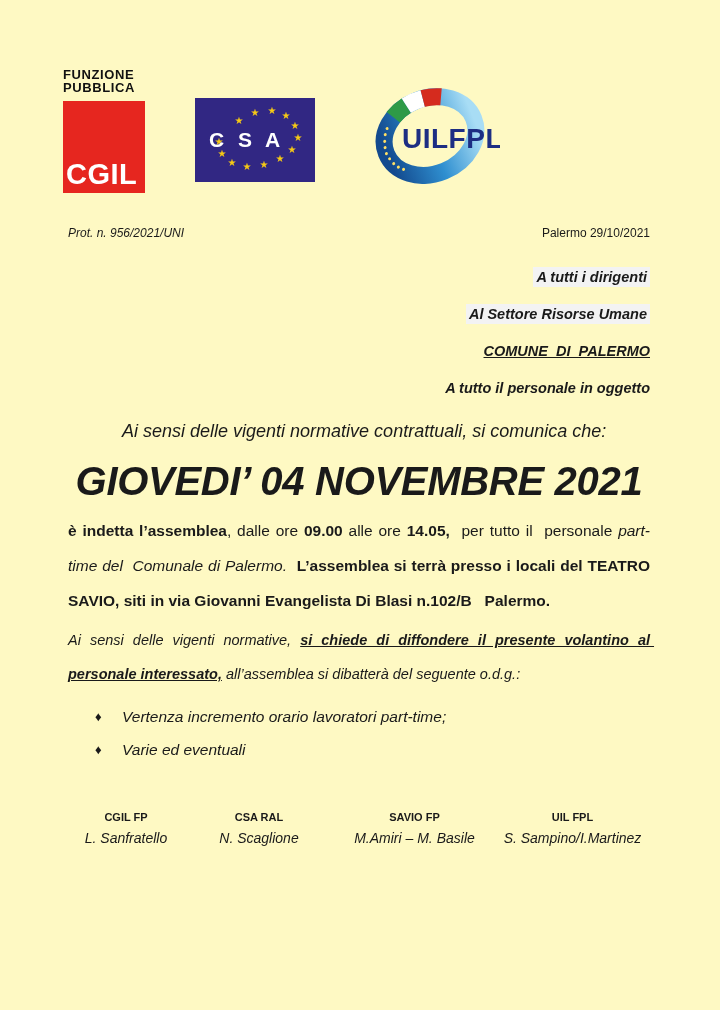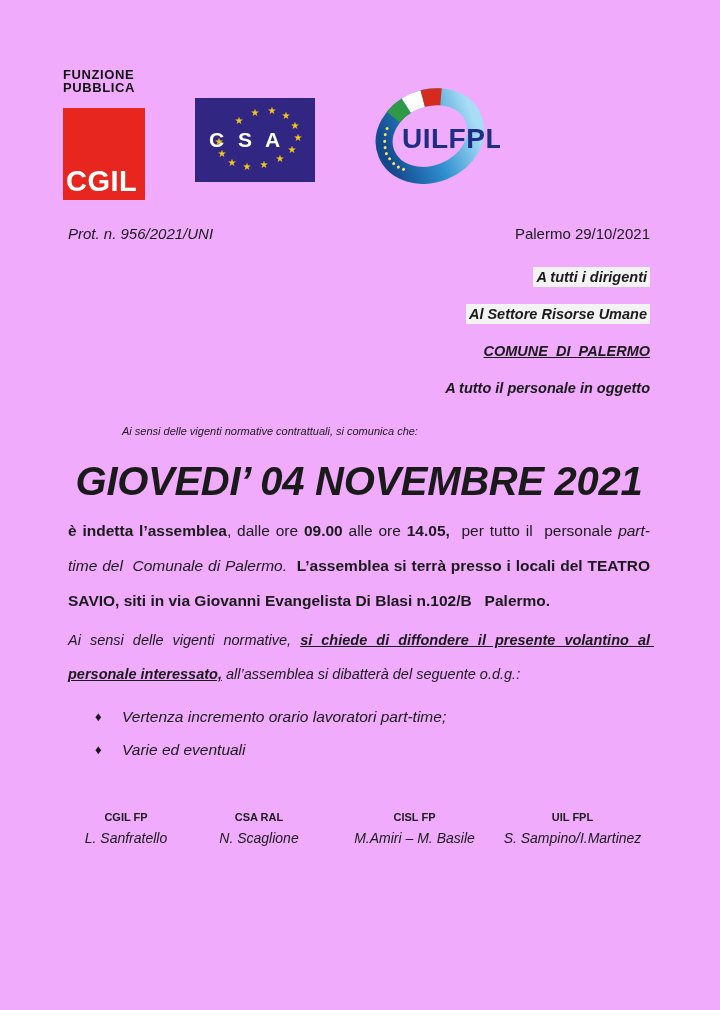--- a/index.html
+++ b/index.html
@@ -1,20 +1,20 @@
 <!DOCTYPE html>
 <html><head>
 <meta charset="utf-8">
 <style>
   html,body{margin:0;padding:0;background:#888;}
   .page{
     position:relative;
     width:720px;height:1010px;
     margin:0 auto;
-    background:#f0abfc;
+    background:#fef9c3;
     font-family:"Liberation Sans", sans-serif;
     color:#1a1a1a;
     overflow:hidden;
     box-sizing:border-box;
     padding:0 70px 0 68px;
   }
   .t{white-space:pre-wrap;}
   .b{font-weight:bold;}
   .it{font-style:italic;}
   .bi{font-weight:bold;font-style:italic;}
@@ -22,46 +22,46 @@
 
   
   .logos{
     margin:68px 0 0 -5px;
     height:125px;
     display:flex;
     align-items:flex-start;
   }
   .logo-cgil{width:84px;margin-top:0;}
   .cgil-top{font-size:13px;font-weight:900;line-height:13px;letter-spacing:.6px;color:#111;}
-  .cgil-box{margin-top:14px;width:82px;height:92px;background:#e6261f;position:relative;}
+  .cgil-box{margin-top:7px;width:82px;height:92px;background:#e6261f;position:relative;}
   .cgil-acr{position:absolute;left:3px;bottom:2px;font-size:29px;font-weight:800;color:#fff;letter-spacing:.5px;}
   .logo-csa{margin:30px 0 0 48px;}
   .logo-cisl{margin:20px 0 0 53px;}
   .logo-uil{margin:18px 0 0 53px;}
 
   
   .prot-row{
     margin-top:32px;
     display:flex;justify-content:space-between;
-    font-size:15px;line-height:17px;
+    font-size:12px;line-height:17px;
   }
   .prot{font-style:italic;}
 
   
   .recipients{margin-top:17px;text-align:right;font-size:14.5px;line-height:37px;}
   .recipients .hl{background:#f3f3f3;padding:2px 3px;}
 
   
   .subject{
     margin:28px 0 0 0;
     font-size:17px;line-height:37px;
     text-align:justify;
     font-weight:bold;font-style:italic;
   }
-  .intro{margin:14px 0 0 0;padding-left:54px;font-size:11px;font-style:italic;line-height:20px;}
+  .intro{margin:14px 0 0 0;padding-left:54px;font-size:18px;font-style:italic;line-height:20px;}
 
   
   .date-heading{
     margin:22px 0 0 0;
     text-align:center;
     font-size:40px;line-height:36px;
     font-weight:bold;font-style:italic;
     letter-spacing:-.3px;
   }
 
@@ -193,21 +193,21 @@
   <div class="sigs">
     <div class="sig">
       <div class="org t">CGIL FP</div>
       <div class="nm t">L. Sanfratello</div>
     </div>
     <div class="sig">
       <div class="org t">CSA RAL</div>
       <div class="nm t">N. Scaglione</div>
     </div>
     <div class="sig">
-      <div class="org t">CISL FP</div>
+      <div class="org t">SAVIO FP</div>
       <div class="nm t">M.Amiri – M. Basile</div>
     </div>
     <div class="sig">
       <div class="org t">UIL FPL</div>
       <div class="nm t">S. Sampino/I.Martinez</div>
     </div>
   </div>
 
 </div>
 

